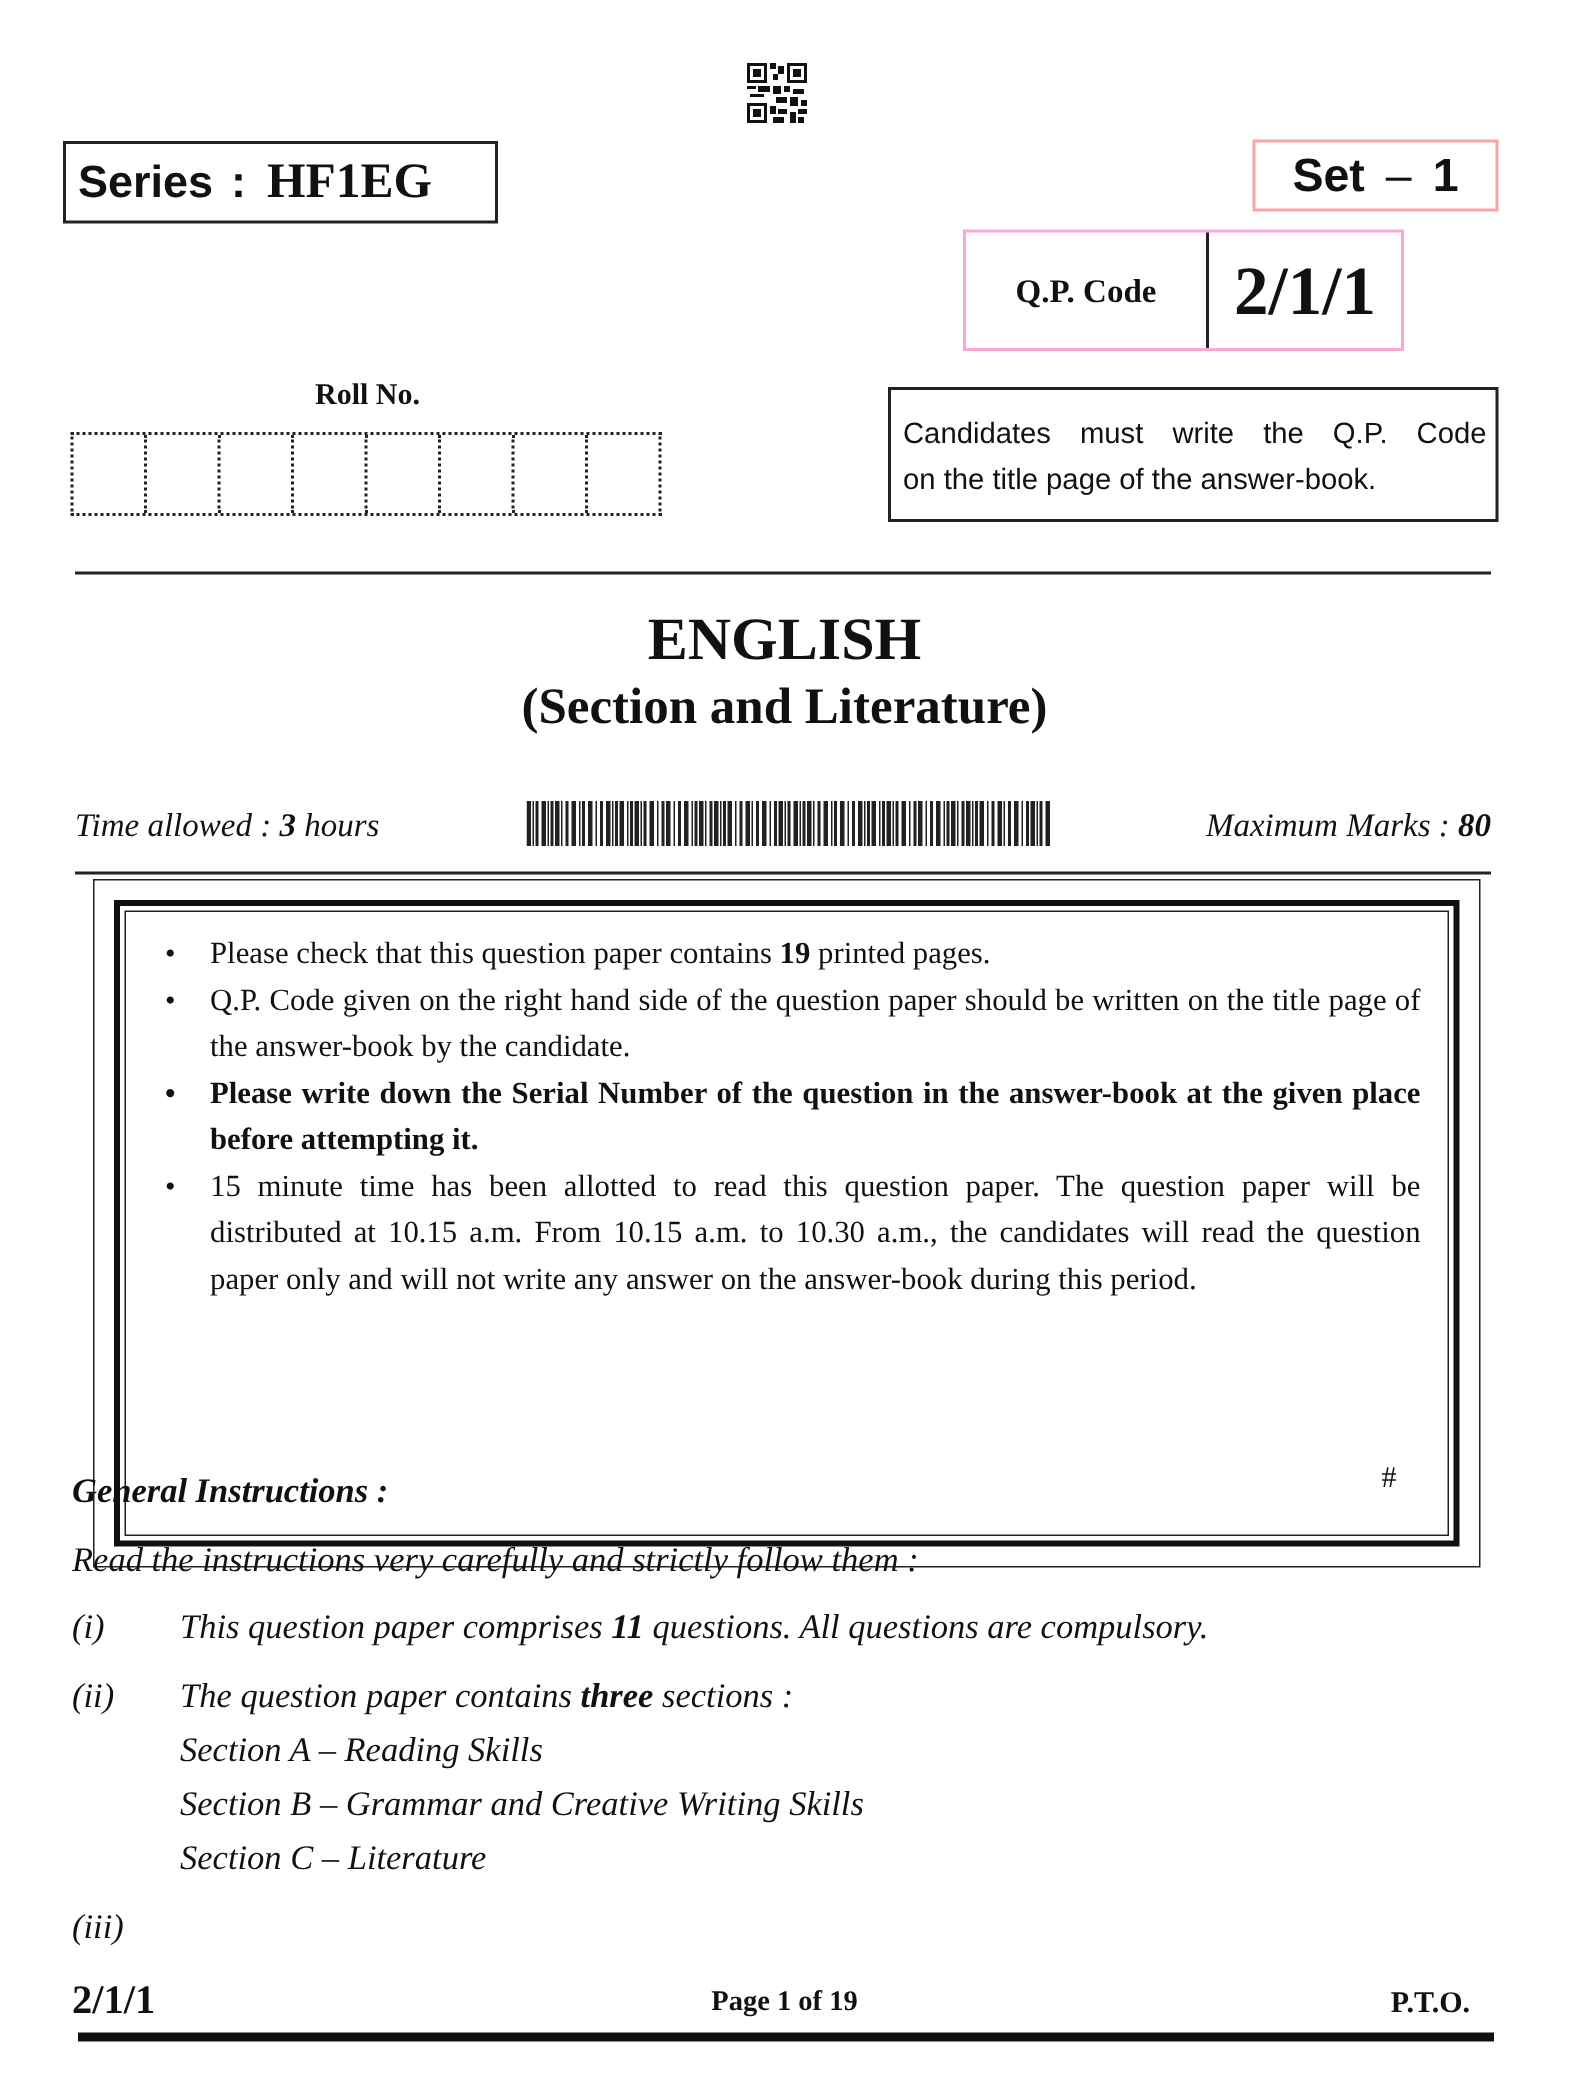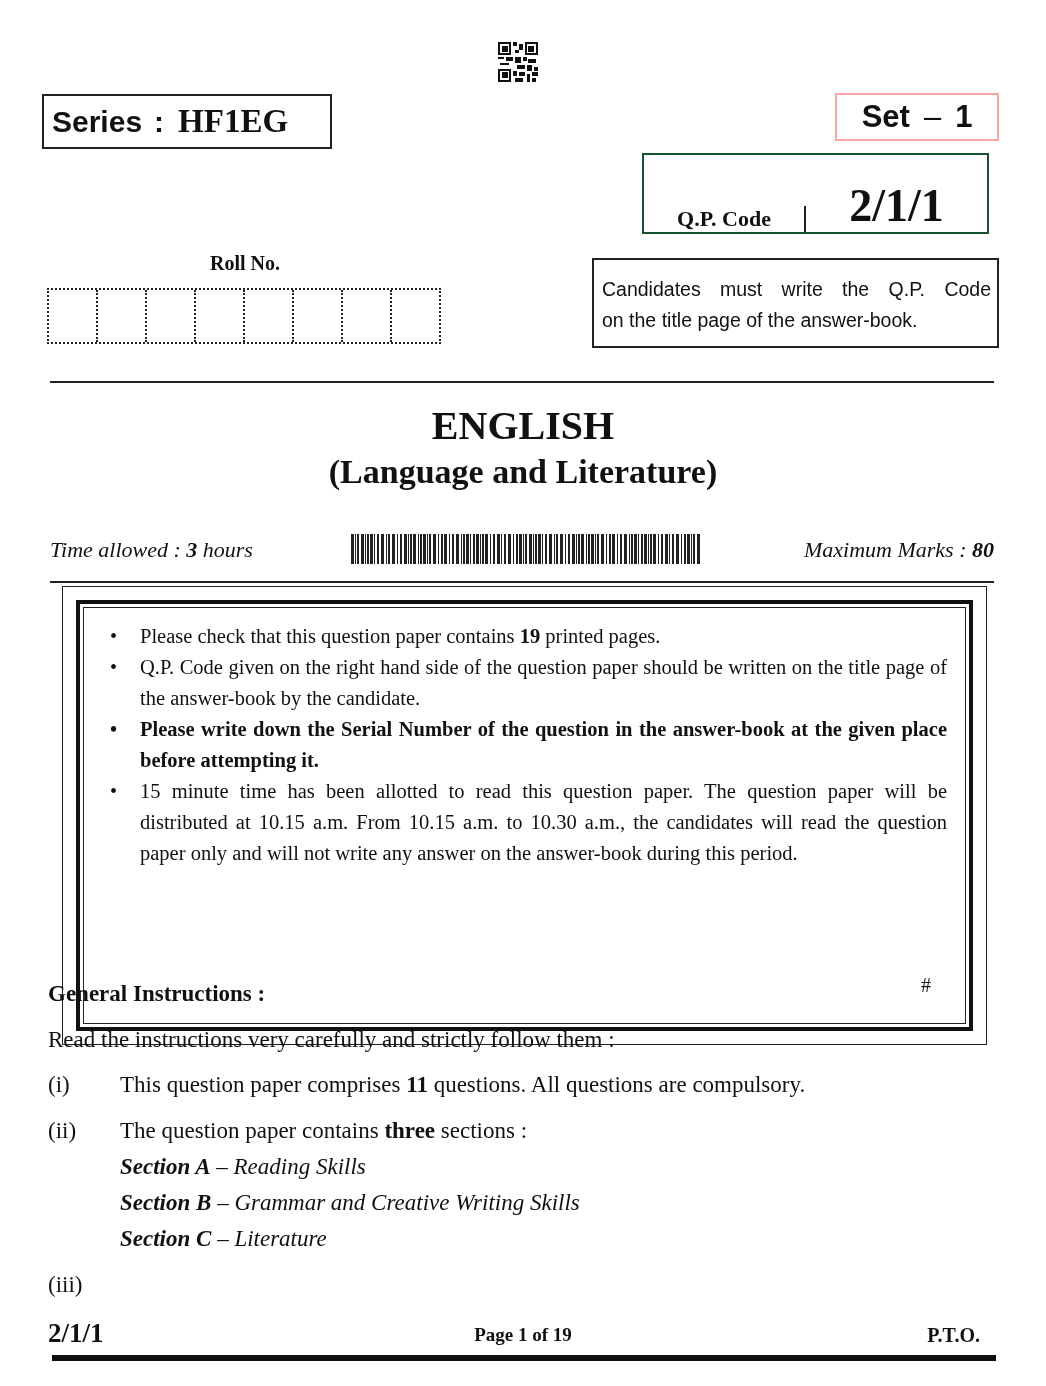--- a/index.html
+++ b/index.html
@@ -18,21 +18,21 @@
   .series-box .sep { margin: 0 14px 0 12px; }
   .series-box .code { font-family: Liberation Serif, serif; font-size: 33px; }
 
   
   .set-box { left: 835px; top: 93px; width: 164px; height: 48px; border: 2px solid #fca5a5;
     font-family: "Liberation Sans", sans-serif; font-weight: bold; font-size: 31px;
     display: flex; align-items: center; justify-content: center; gap: 14px; }
   .set-box .dash { font-weight: normal; }
 
   
-  .qp-box { left: 642px; top: 153px; width: 347px; height: 81px; border: 2px solid #14532d; display: flex; align-items: flex-end; }
+  .qp-box { left: 642px; top: 153px; width: 294px; height: 81px; border: 2px solid #f9a8d4; display: flex; }
   .qp-box .label { width: 162px; border-right: 2px solid #222; display: flex; align-items: center; justify-content: center;
     font-family: "Liberation Serif", serif; font-weight: bold; font-size: 22px; }
   .qp-box .value { flex: 1; display: flex; align-items: center; justify-content: center;
     font-family: "Liberation Serif", serif; font-weight: bold; font-size: 46px; }
 
   
   .cand-box { left: 592px; top: 258px; width: 407px; height: 90px; border: 2px solid #222;
     font-family: "Liberation Sans", sans-serif; font-size: 19.5px; line-height: 31px; padding: 14px 6px 0 8px; }
   .cand-box p { text-align: justify; text-align-last: justify; }
   .cand-box p + p { text-align-last: left; }
@@ -62,27 +62,27 @@
   .ibox-outer { left: 62px; top: 586px; width: 925px; height: 459px; border: 1.5px solid #222; padding: 13px; }
   .ibox-mid { width: 100%; height: 100%; border: 4px solid #111; padding: 3px; }
   .ibox-inner { width: 100%; height: 100%; border: 1.5px solid #222; padding: 13px 18px 0 24px; position: relative; }
   .ibox-inner ul { list-style: none; font-family: "Liberation Serif", serif; font-size: 20.5px; line-height: 31px; }
   .ibox-inner li { position: relative; padding-left: 32px; text-align: justify; }
   .ibox-inner li::before { content: "\2022"; position: absolute; left: 2px; top: 0; font-size: 20px; }
   .ibox-inner li.bold { font-weight: bold; }
   .ibox-inner .hash { position: absolute; right: 34px; bottom: 26px; font-family: "Liberation Serif", serif; font-size: 20px; }
 
   
-  .gi { left: 48px; width: 950px; font-family: "Liberation Serif", serif; font-size: 23px; }
+  .gi { left: 48px; width: 950px; font-family: "Liberation Serif", serif; font-style: italic; font-size: 23px; }
   .gi-heading { top: 981px; font-weight: bold; }
   .gi-intro { top: 1027px; }
   .gi-item { display: flex; }
   .gi-item .num { width: 72px; flex: none; }
   .gi-line { left: 120px; font-family: "Liberation Serif", serif; font-style: italic; font-size: 23px; }
-  .gi-line b { font-weight: bold; }
+  .gi-line b { font-weight: normal; }
 
   
   .footer-code { left: 48px; top: 1318px; font-family: "Liberation Serif", serif; font-weight: bold; font-size: 27px; }
   .footer-page { left: 0; width: 1046px; top: 1324px; text-align: center; font-family: "Liberation Serif", serif; font-weight: bold; font-size: 19px; }
   .footer-pto { right: 66px; top: 1324px; font-family: "Liberation Serif", serif; font-weight: bold; font-size: 20px; }
   .footer-rule { left: 52px; top: 1355px; width: 944px; height: 6px; background: #111; }
 </style>
 </head>
 <body>
 
@@ -146,21 +146,21 @@
 </div>
 
 <div class="abs cand-box">
   <p>Candidates must write the Q.P. Code</p>
   <p>on the title page of the answer-book.</p>
 </div>
 
 <div class="abs rule" style="top:381px;"></div>
 
 <div class="abs title main">ENGLISH</div>
-<div class="abs title sub">(Language and Literature)</div>
+<div class="abs title sub">(Section and Literature)</div>
 
 <div class="abs time-row">
   <span class="left"><span>Time allowed : </span><b>3</b><span> hours</span></span>
   <span class="right"><span>Maximum Marks : </span><b>80</b></span>
 </div>
 <svg class="abs barcode" viewBox="0 0 352 30" preserveAspectRatio="none" id="barcode-svg">
     <rect x="0" y="0" width="3" height="30" fill="#222"></rect>
     <rect x="4" y="0" width="1" height="30" fill="#222"></rect>
     <rect x="6" y="0" width="2" height="30" fill="#222"></rect>
     <rect x="10" y="0" width="3" height="30" fill="#222"></rect>

